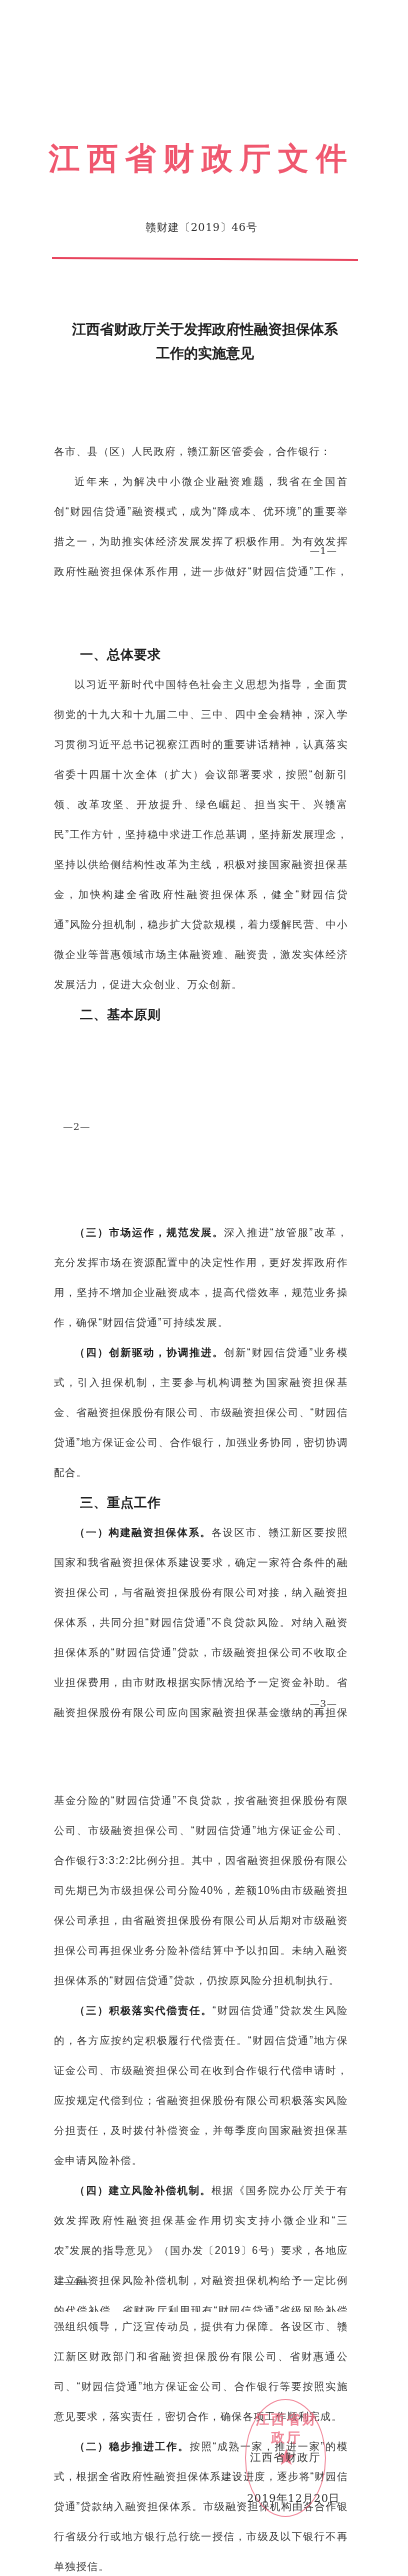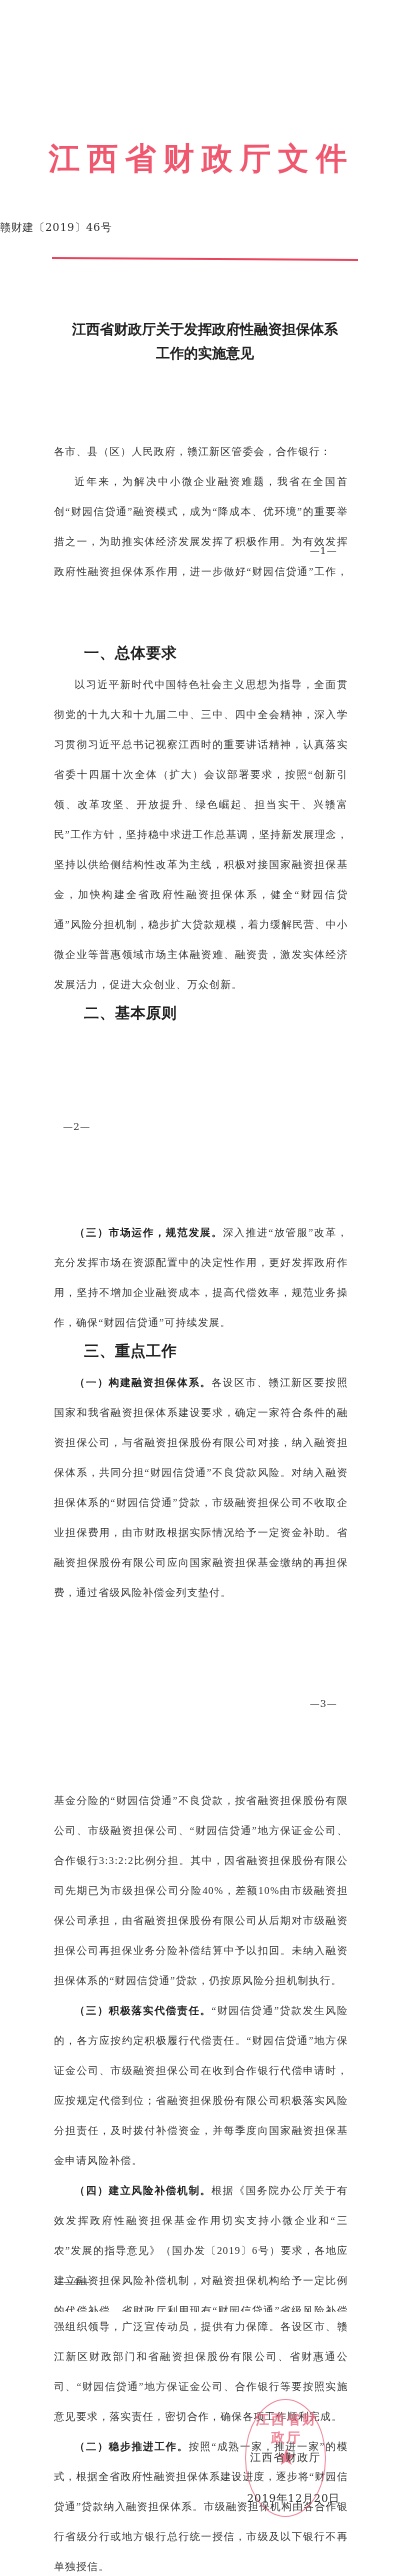--- a/index.html
+++ b/index.html
@@ -7,37 +7,37 @@
   body { font-family: "DejaVu Serif", "Liberation Serif", serif; color: #2a2a2a; }
   .page { position: relative; width: 403px; height: 578px; background: #fff; overflow: hidden; }
   .page.last { height: 578px; }
   .content { position: absolute; left: 54px; right: 55px; }
   .header-red {
     position: absolute; left: 0; right: 0; top: 138px; text-align: center;
     font-family: "DejaVu Serif", serif; font-weight: bold;
     font-size: 31px; letter-spacing: 7.2px; color: #f0586f;
   }
   .doc-number {
-    position: absolute; left: 0; right: 0; top: 221px; text-align: left;
+    position: absolute; left: 0; right: 0; top: 221px; text-align: center;
     font-size: 10.8px; color: #333; letter-spacing: 0.5px;
   }
   .red-rule {
     position: absolute; left: 52px; width: 306px; top: 258px; height: 1.5px; background: #e8455e;
     transform: rotate(0.35deg);
   }
   .title {
     position: absolute; left: 0; right: 0; top: 317px; text-align: center;
     font-weight: bold; font-size: 14px; line-height: 24px; color: #222; padding-left: 7px;
   }
   .para {
-    font-family: Liberation Serif, serif; font-size: 10.3px; line-height: 30px;
+    font-family: Liberation Sans, sans-serif; font-size: 10.3px; line-height: 30px;
     color: #333; text-align: justify; letter-spacing: 0.8px;
   }
   .para.indent { text-indent: 2em; }
-  .heading { font-family: Liberation Mono, monospace; font-weight: bold; font-size: 15px; line-height: 30px; text-indent: 2em; color: #222; letter-spacing: 0.5px; }
+  .heading { font-family: Liberation Serif, serif; font-weight: bold; font-size: 13px; line-height: 30px; text-indent: 2em; color: #222; letter-spacing: 0.5px; }
   .lead { font-weight: bold; color: #222; }
   .page-num { position: absolute; font-size: 9.8px; color: #333; letter-spacing: 0.5px; }
   .page-num.right { right: 66px; }
   .page-num.left { left: 63px; }
   .seal {
     position: absolute; left: 245px; top: 87px; width: 81px; height: 118px;
     border: 1.5px solid rgba(236, 96, 120, 0.75); border-radius: 50%;
   }
   .seal-star { position: absolute; left: 30px; top: 44px; font-size: 23px; color: rgba(236, 96, 120, 0.8); }
   .seal-text { position: absolute; left: 7.2px; top: 11.3px; width: 67px; text-align: center; font-size: 13.4px; color: rgba(236, 96, 120, 0.75); font-weight: bold; letter-spacing: 2.1px; }
@@ -70,20 +70,21 @@
     <p class="para indent">以习近平新时代中国特色社会主义思想为指导，全面贯彻党的十九大和十九届二中、三中、四中全会精神，深入学习贯彻习近平总书记视察江西时的重要讲话精神，认真落实省委十四届十次全体（扩大）会议部署要求，按照“创新引领、改革攻坚、开放提升、绿色崛起、担当实干、兴赣富民”工作方针，坚持稳中求进工作总基调，坚持新发展理念，坚持以供给侧结构性改革为主线，积极对接国家融资担保基金，加快构建全省政府性融资担保体系，健全“财园信贷通”风险分担机制，稳步扩大贷款规模，着力缓解民营、中小微企业等普惠领域市场主体融资难、融资贵，激发实体经济发展活力，促进大众创业、万众创新。</p>
     <p class="heading">二、基本原则</p>
     <p class="para indent"></p>
   </div>
   <div class="page-num left" style="top:543px;">—2—</div>
 </section>
 
 <section class="page">
   <div class="content" style="top:62px;">
     <p class="para indent"><span class="lead">（三）市场运作，规范发展。</span><span>深入推进“放管服”改革，充分发挥市场在资源配置中的决定性作用，更好发挥政府作用，坚持不增加企业融资成本，提高代偿效率，规范业务操作，确保“财园信贷通”可持续发展。</span></p>
+    <p class="para indent"><span class="lead">（四）创新驱动，协调推进。</span><span>创新“财园信贷通”业务模式，引入担保机制，主要参与机构调整为国家融资担保基金、省融资担保股份有限公司、市级融资担保公司、“财园信贷通”地方保证金公司、合作银行，加强业务协同，密切协调配合。</span></p>
     <p class="heading">三、重点工作</p>
     <p class="para indent"><span class="lead">（一）构建融资担保体系。</span><span>各设区市、赣江新区要按照国家和我省融资担保体系建设要求，确定一家符合条件的融资担保公司，与省融资担保股份有限公司对接，纳入融资担保体系，共同分担“财园信贷通”不良贷款风险。对纳入融资担保体系的“财园信贷通”贷款，市级融资担保公司不收取企业担保费用，由市财政根据实际情况给予一定资金补助。省融资担保股份有限公司应向国家融资担保基金缴纳的再担保费，通过省级风险补偿金列支垫付。</span></p>
 
   </div>
   <div class="page-num right" style="top:542px;">—3—</div>
 </section>
 
 <section class="page">
   <div class="content" style="top:52px;">
     <p class="para">基金分险的“财园信贷通”不良贷款，按省融资担保股份有限公司、市级融资担保公司、“财园信贷通”地方保证金公司、合作银行3:3:2:2比例分担。其中，因省融资担保股份有限公司先期已为市级担保公司分险40%，差额10%由市级融资担保公司承担，由省融资担保股份有限公司从后期对市级融资担保公司再担保业务分险补偿结算中予以扣回。未纳入融资担保体系的“财园信贷通”贷款，仍按原风险分担机制执行。</p>

